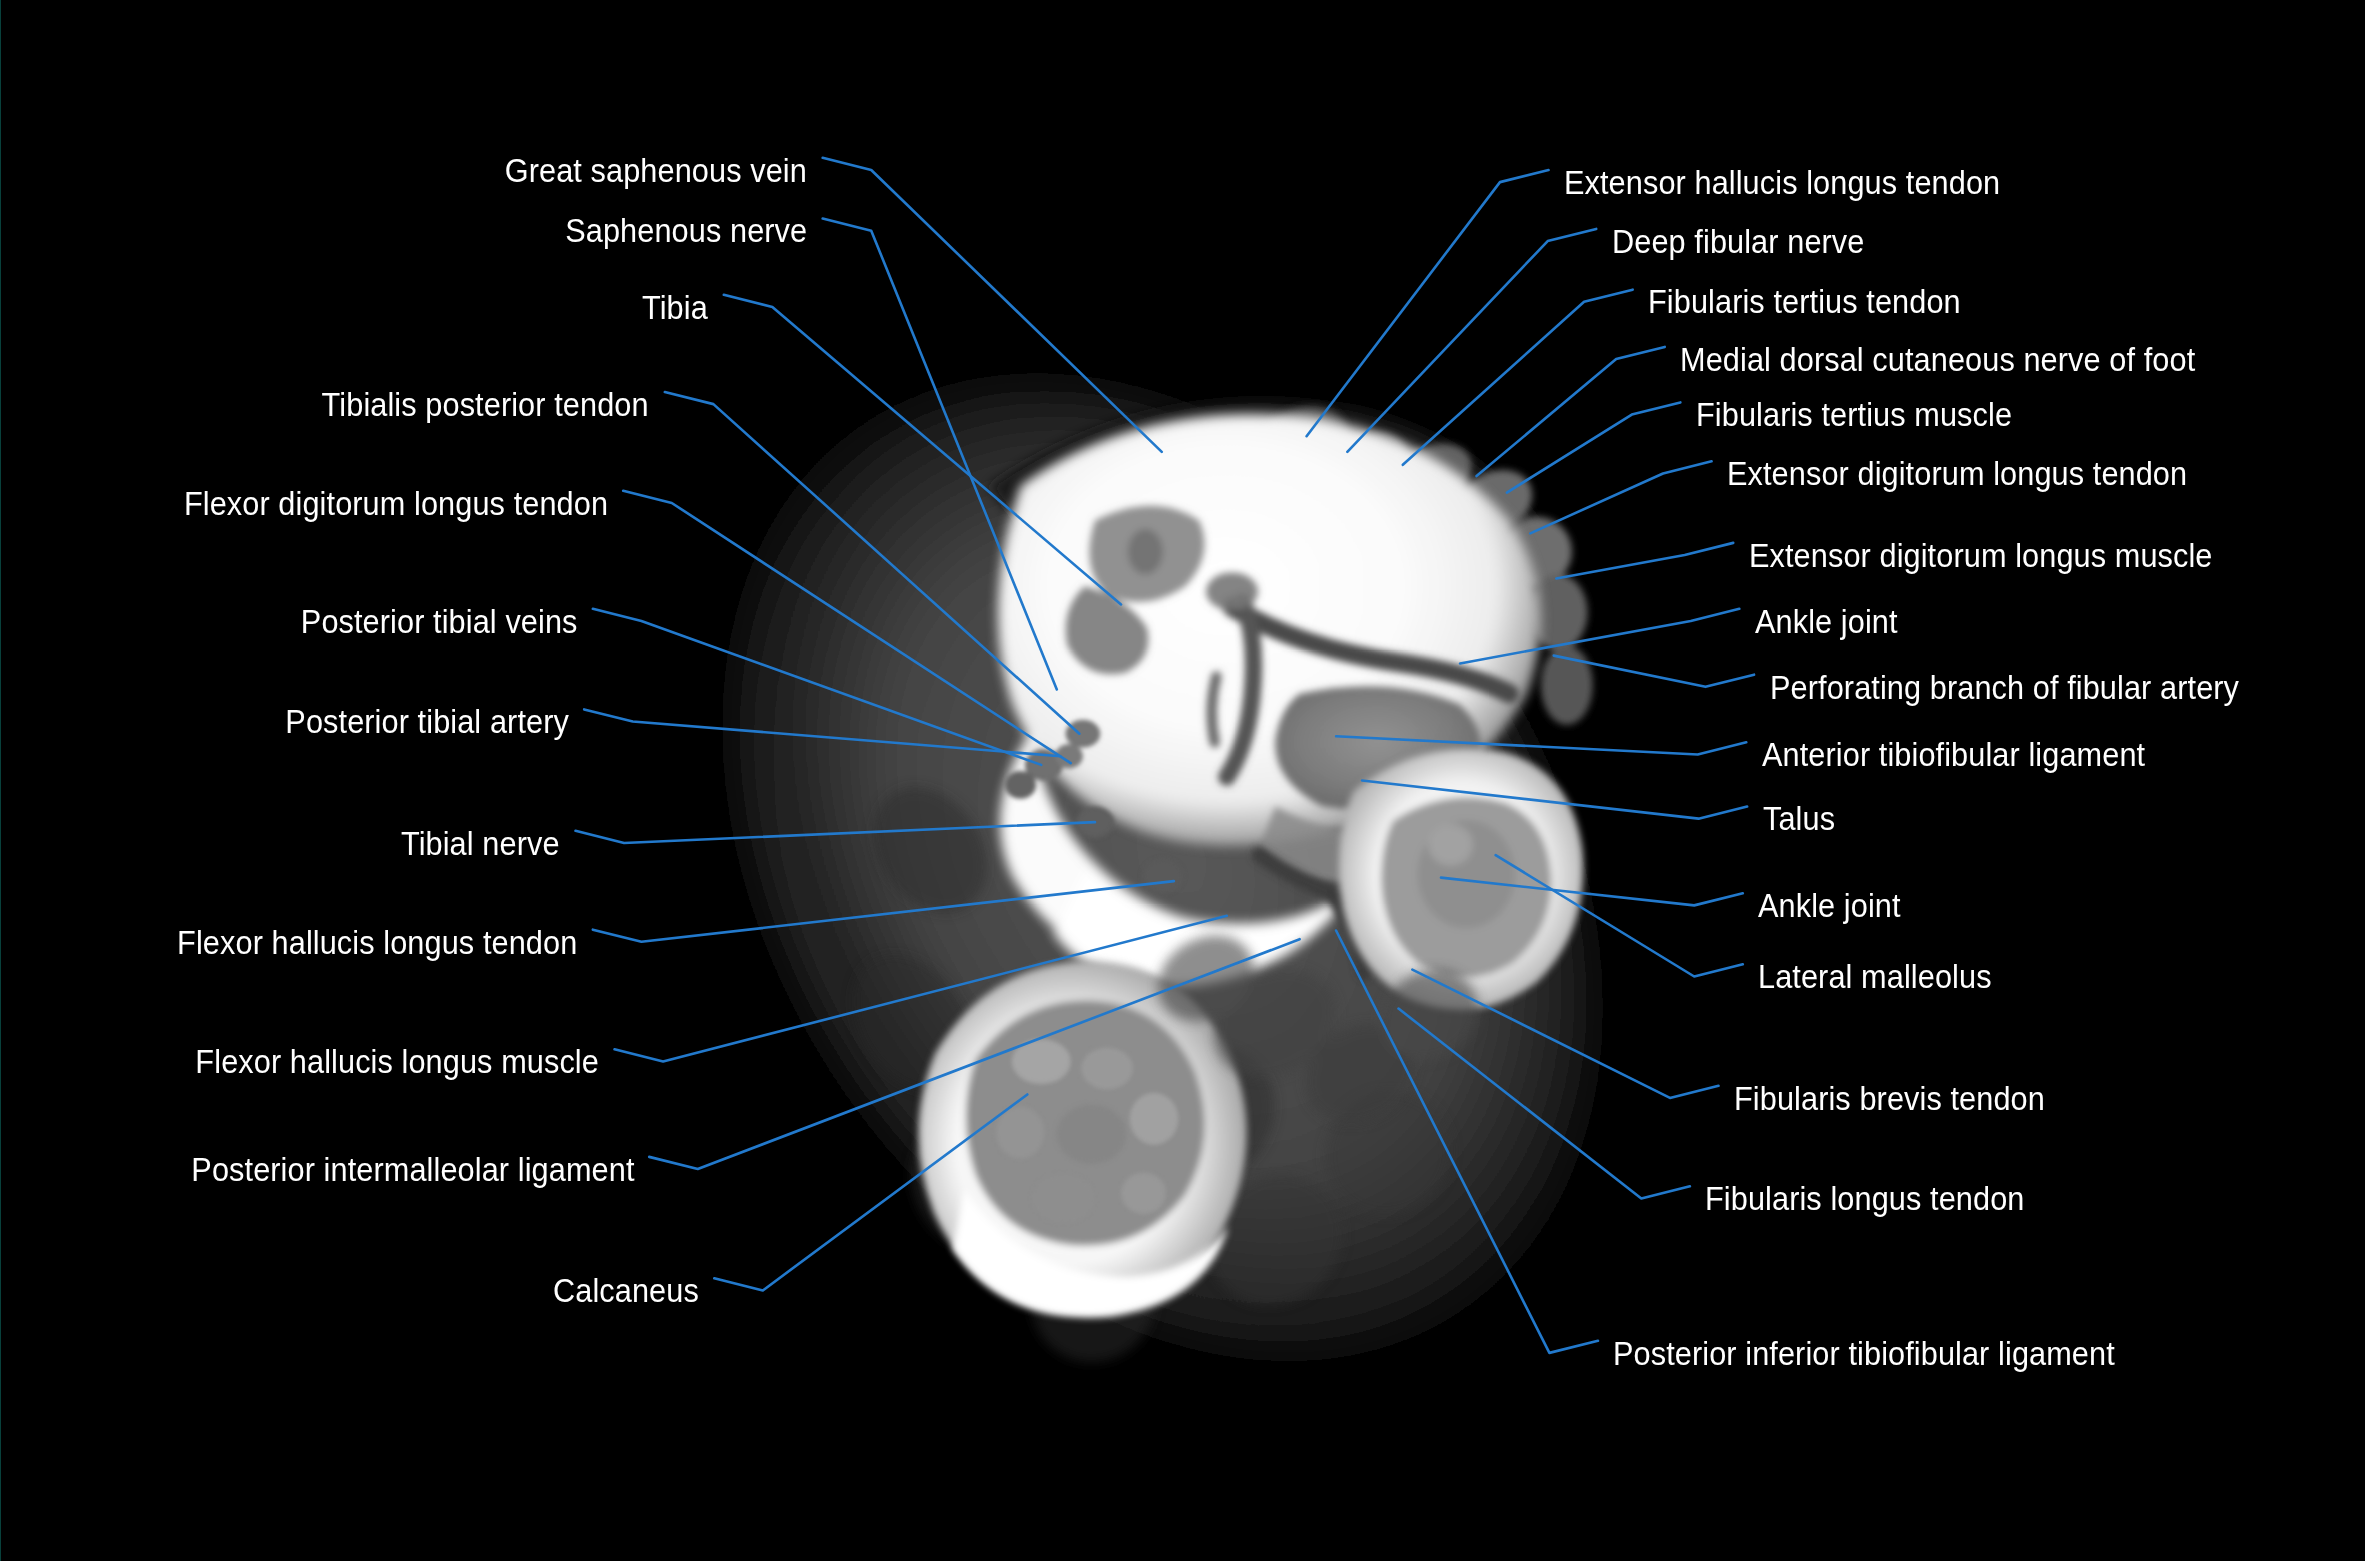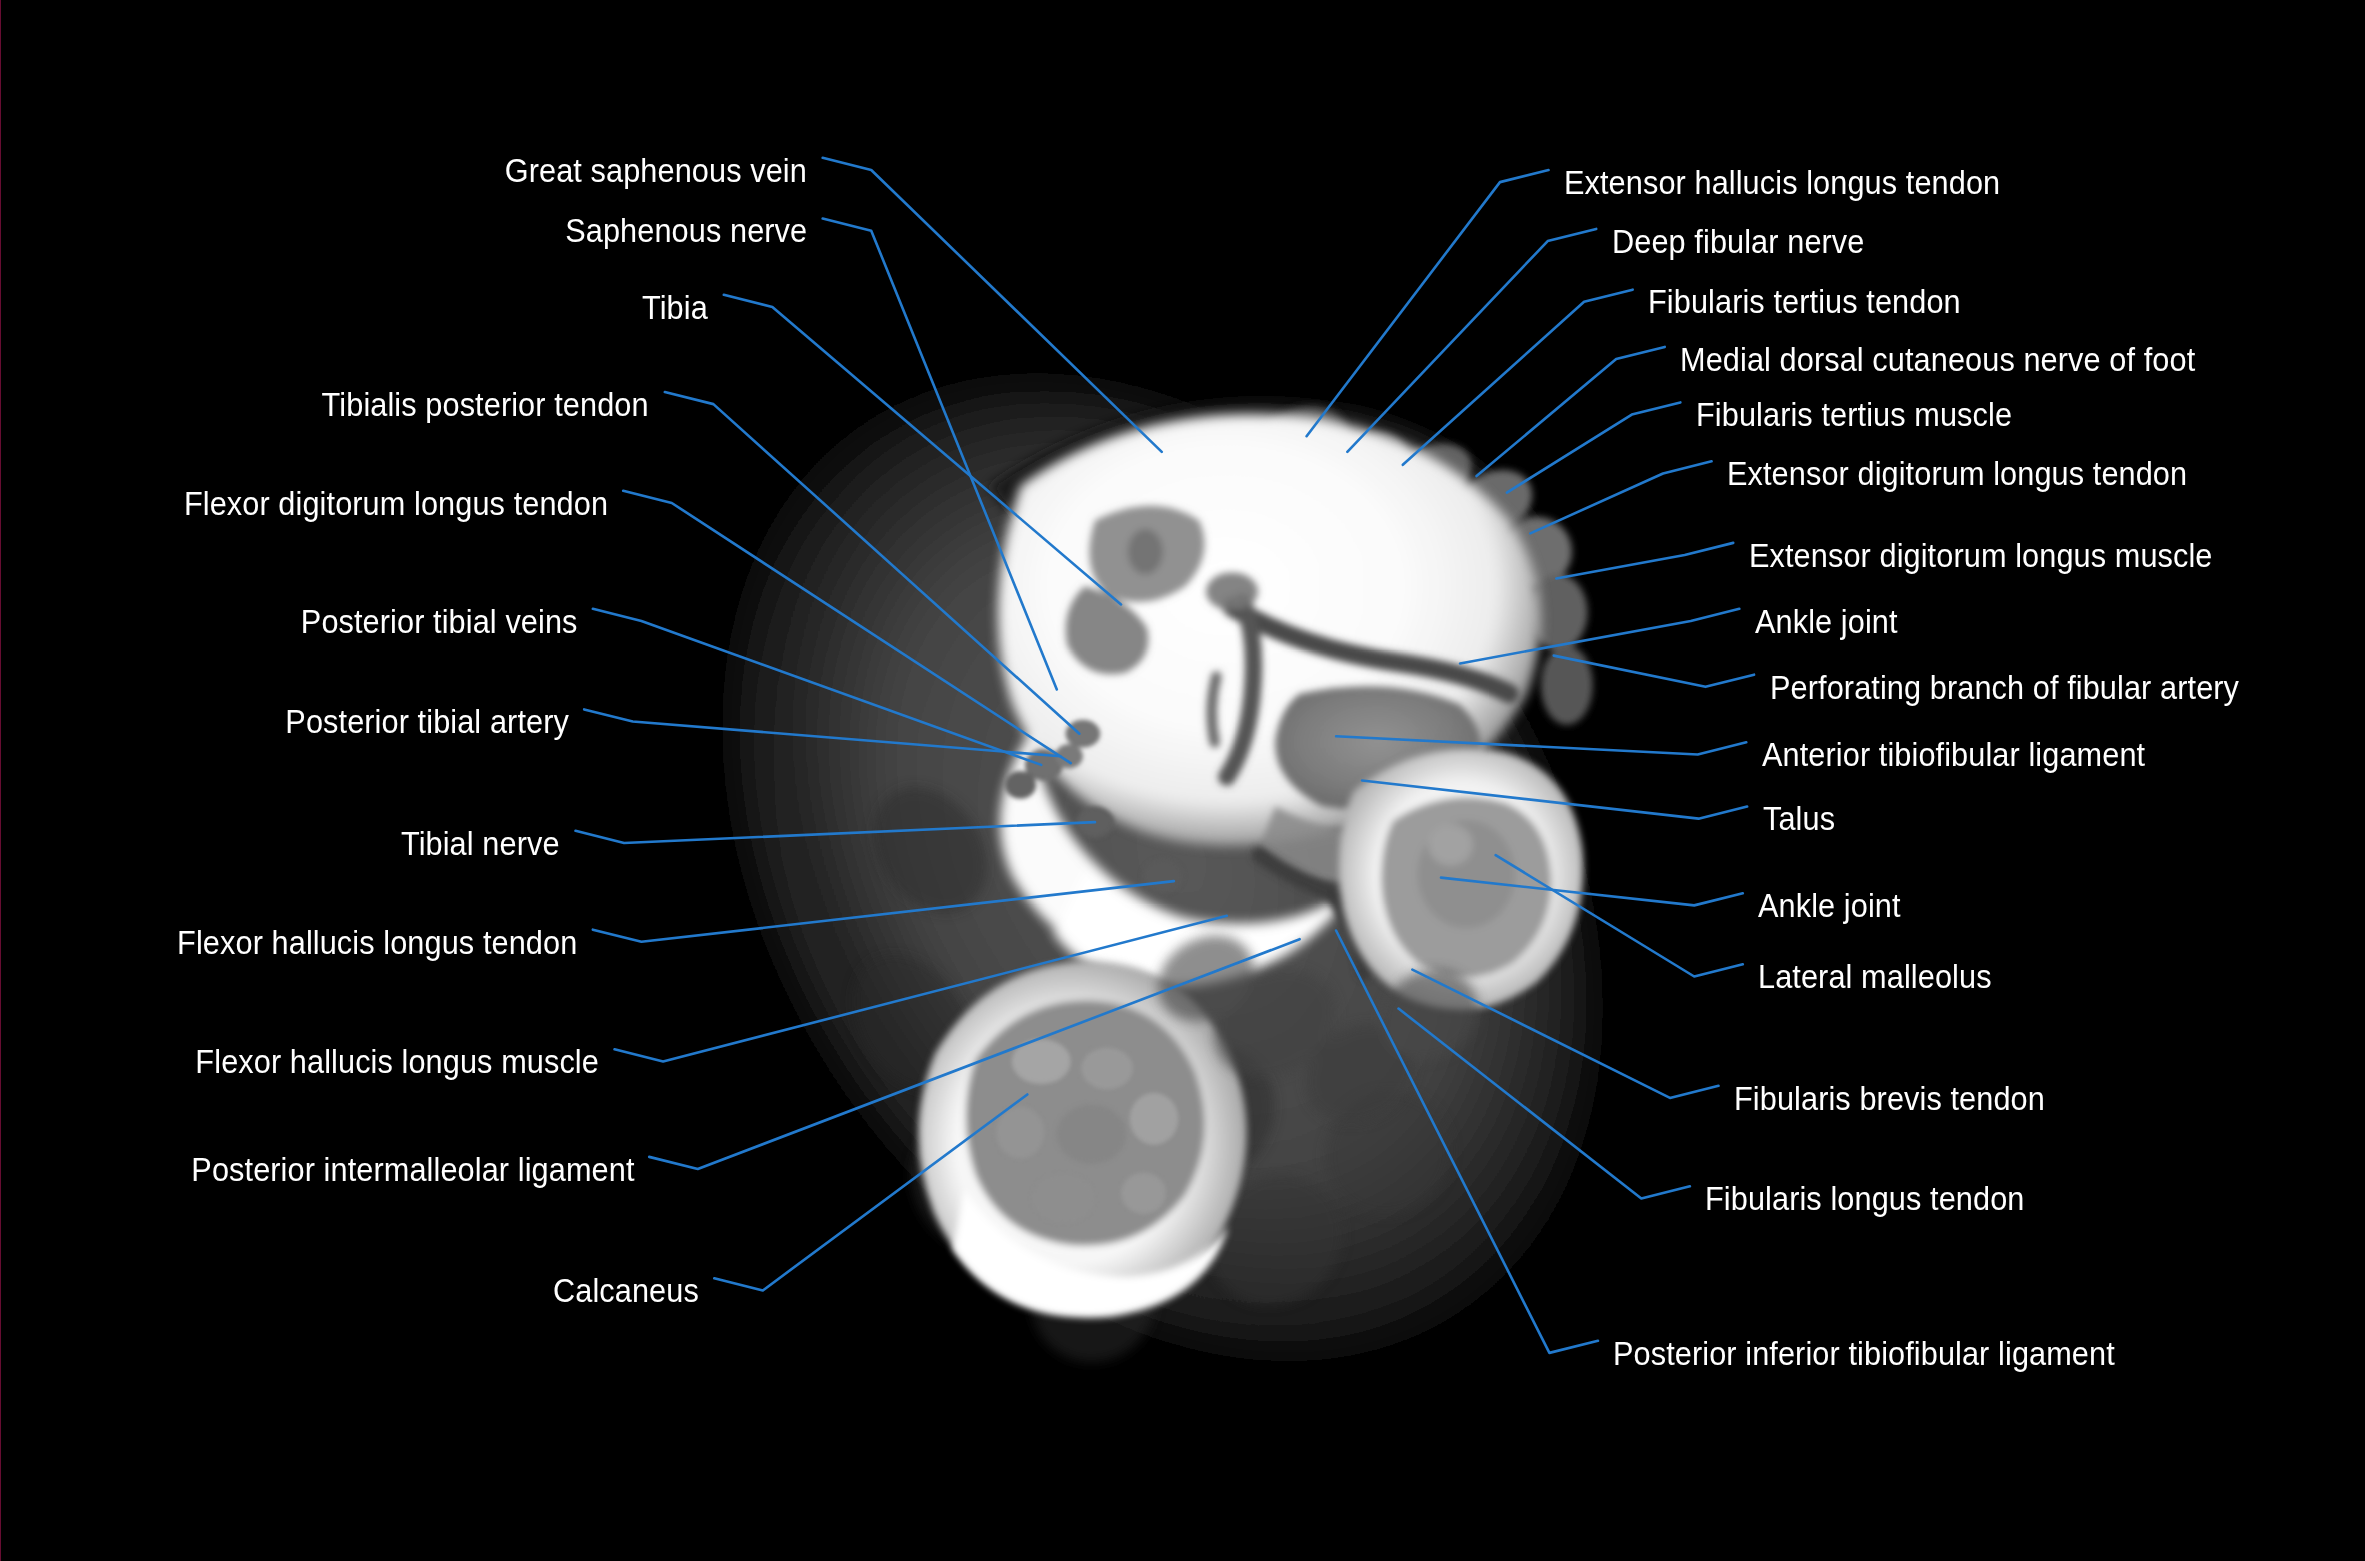--- a/index.html
+++ b/index.html
@@ -1,20 +1,20 @@
 <!DOCTYPE html>
 <html style="font-size:14px"><head>
 <meta charset="utf-8">
 <style>
   html,body{margin:0;padding:0;background:#000;}
   body{
     width:2366px;height:1561px;overflow:hidden;position:relative;
     font-family:"Liberation Sans","DejaVu Sans",sans-serif;
   }
-  #stage{position:absolute;inset:0;background:#be185d;}
+  #stage{position:absolute;inset:0;background:#0f766e;}
   #scan{position:absolute;left:0;top:0;width:2366px;height:1561px;}
   #leaders{position:absolute;left:0;top:0;width:2366px;height:1561px;}
   .lbl{
     position:absolute;color:#ffffff;font-size:33px;line-height:33px;
     white-space:nowrap;letter-spacing:0.1px;
     transform:scaleX(.93);
   }
   .lbl.r{transform-origin:right center;text-align:right;}
   .lbl.l{transform-origin:left center;text-align:left;}
 </style>

